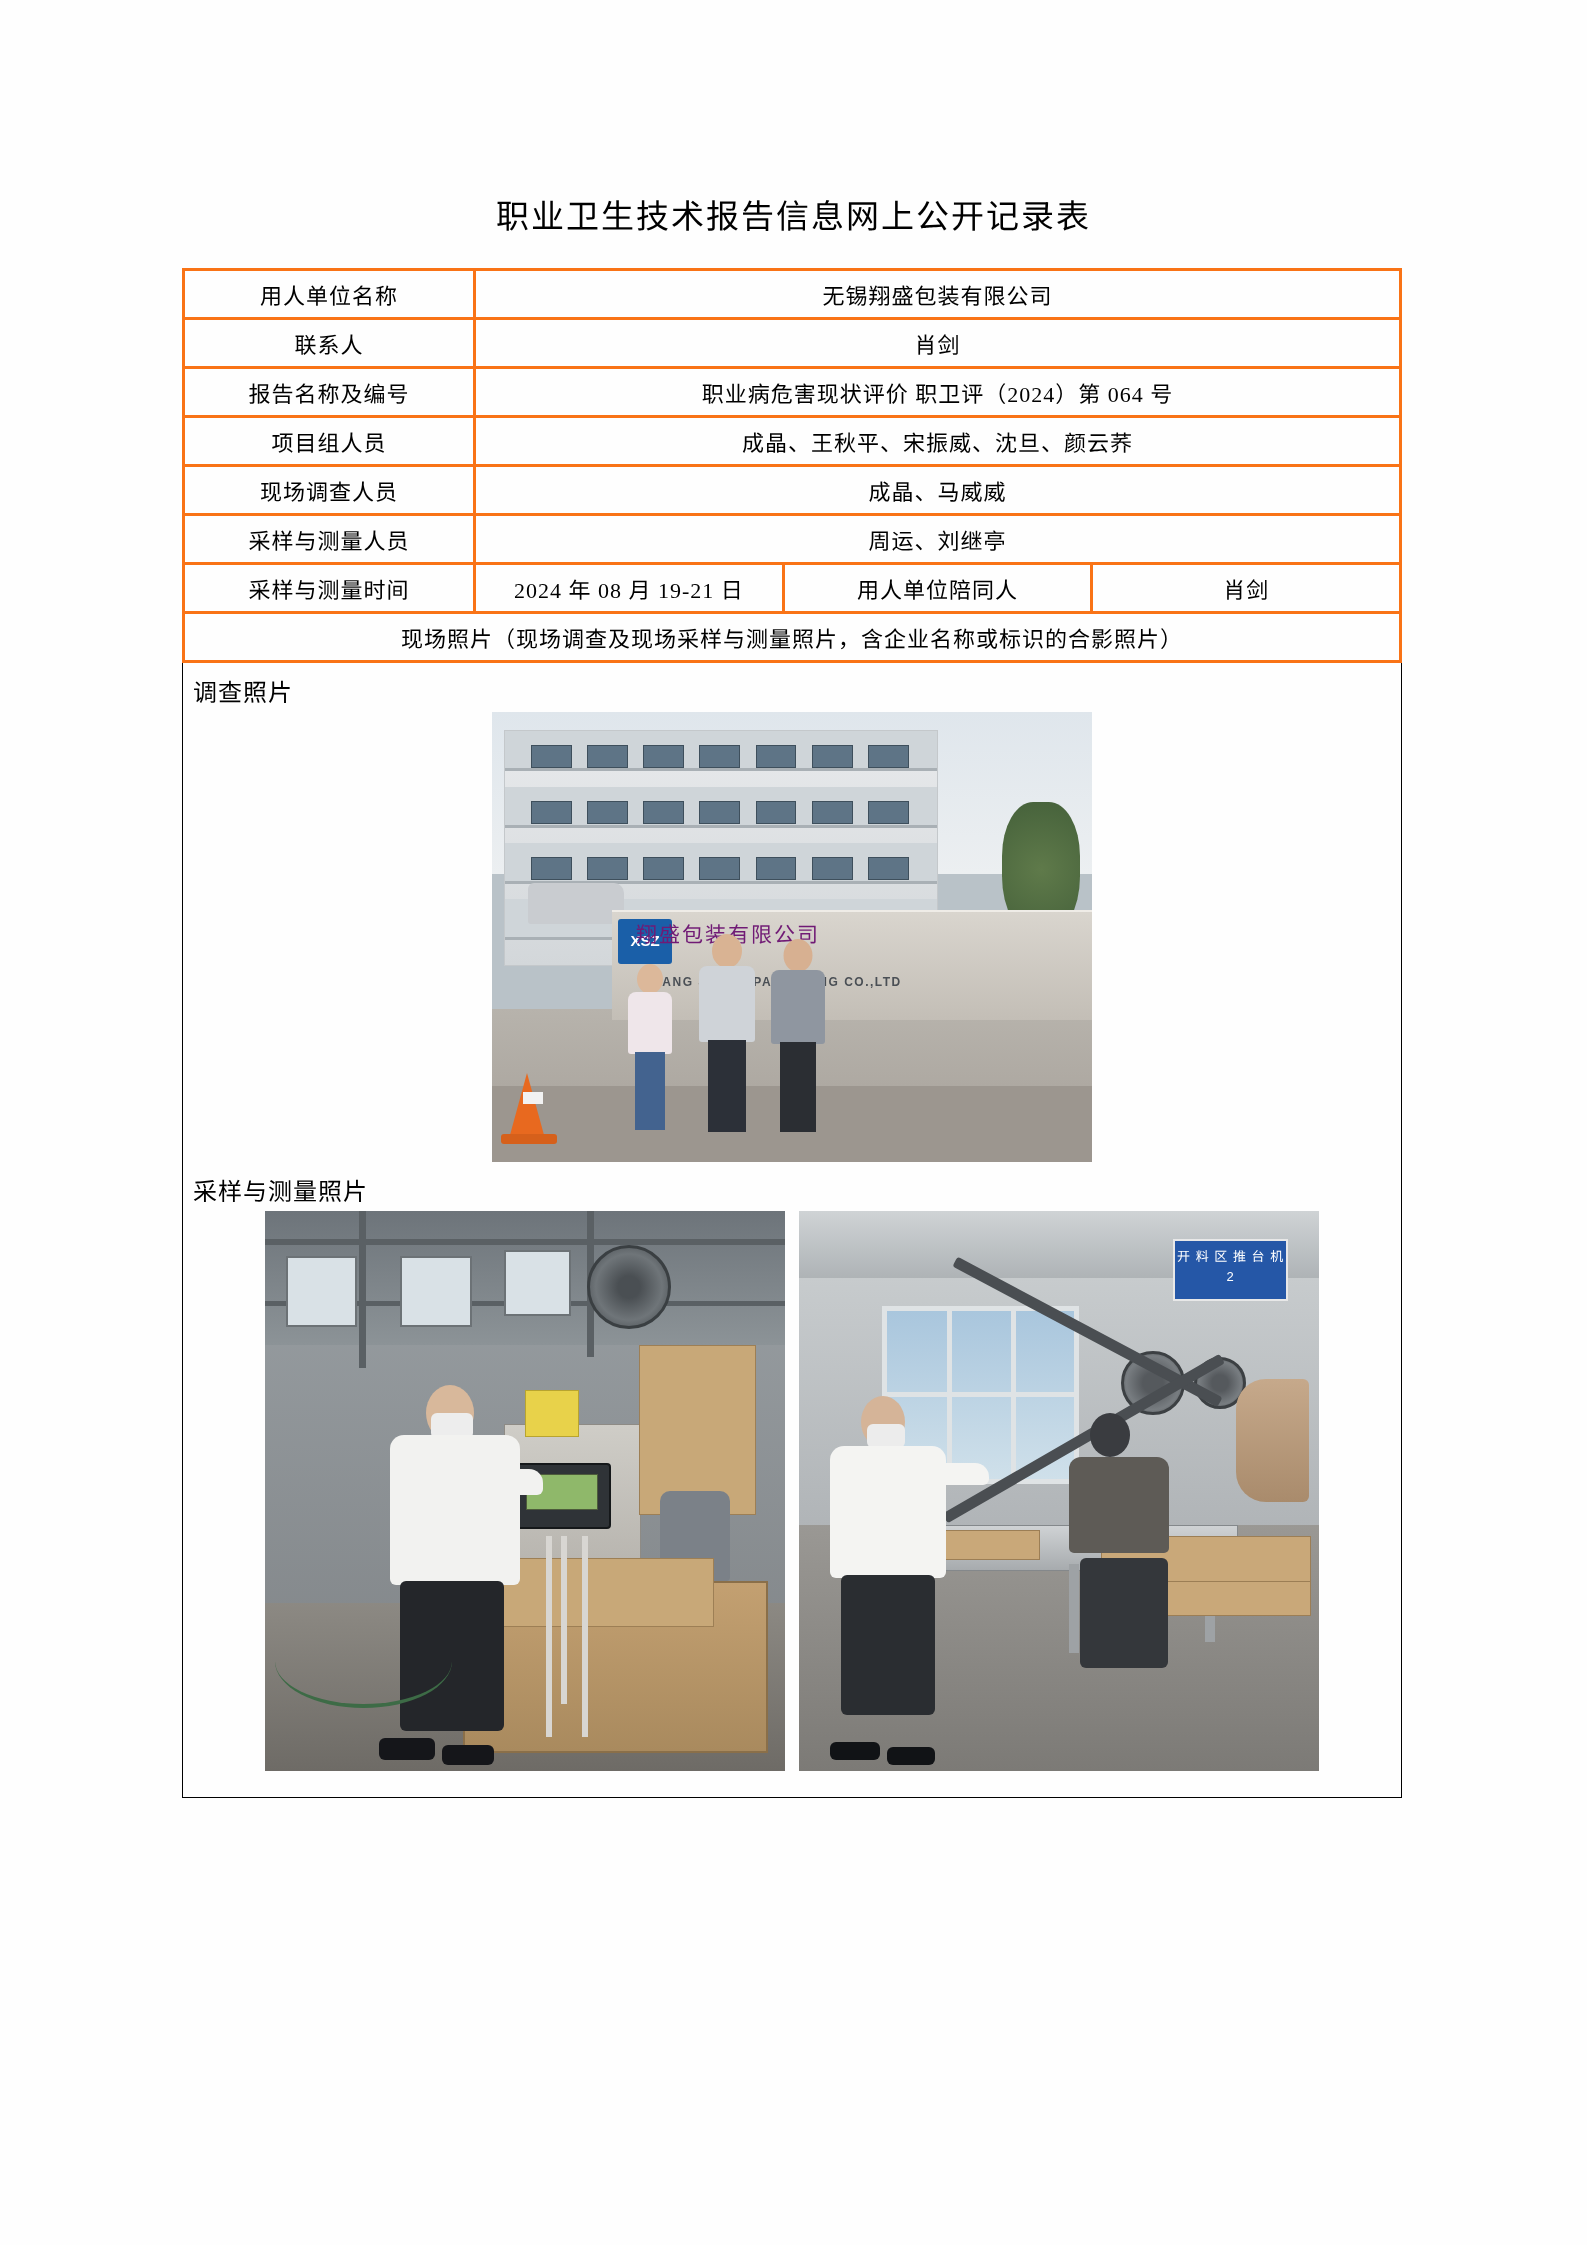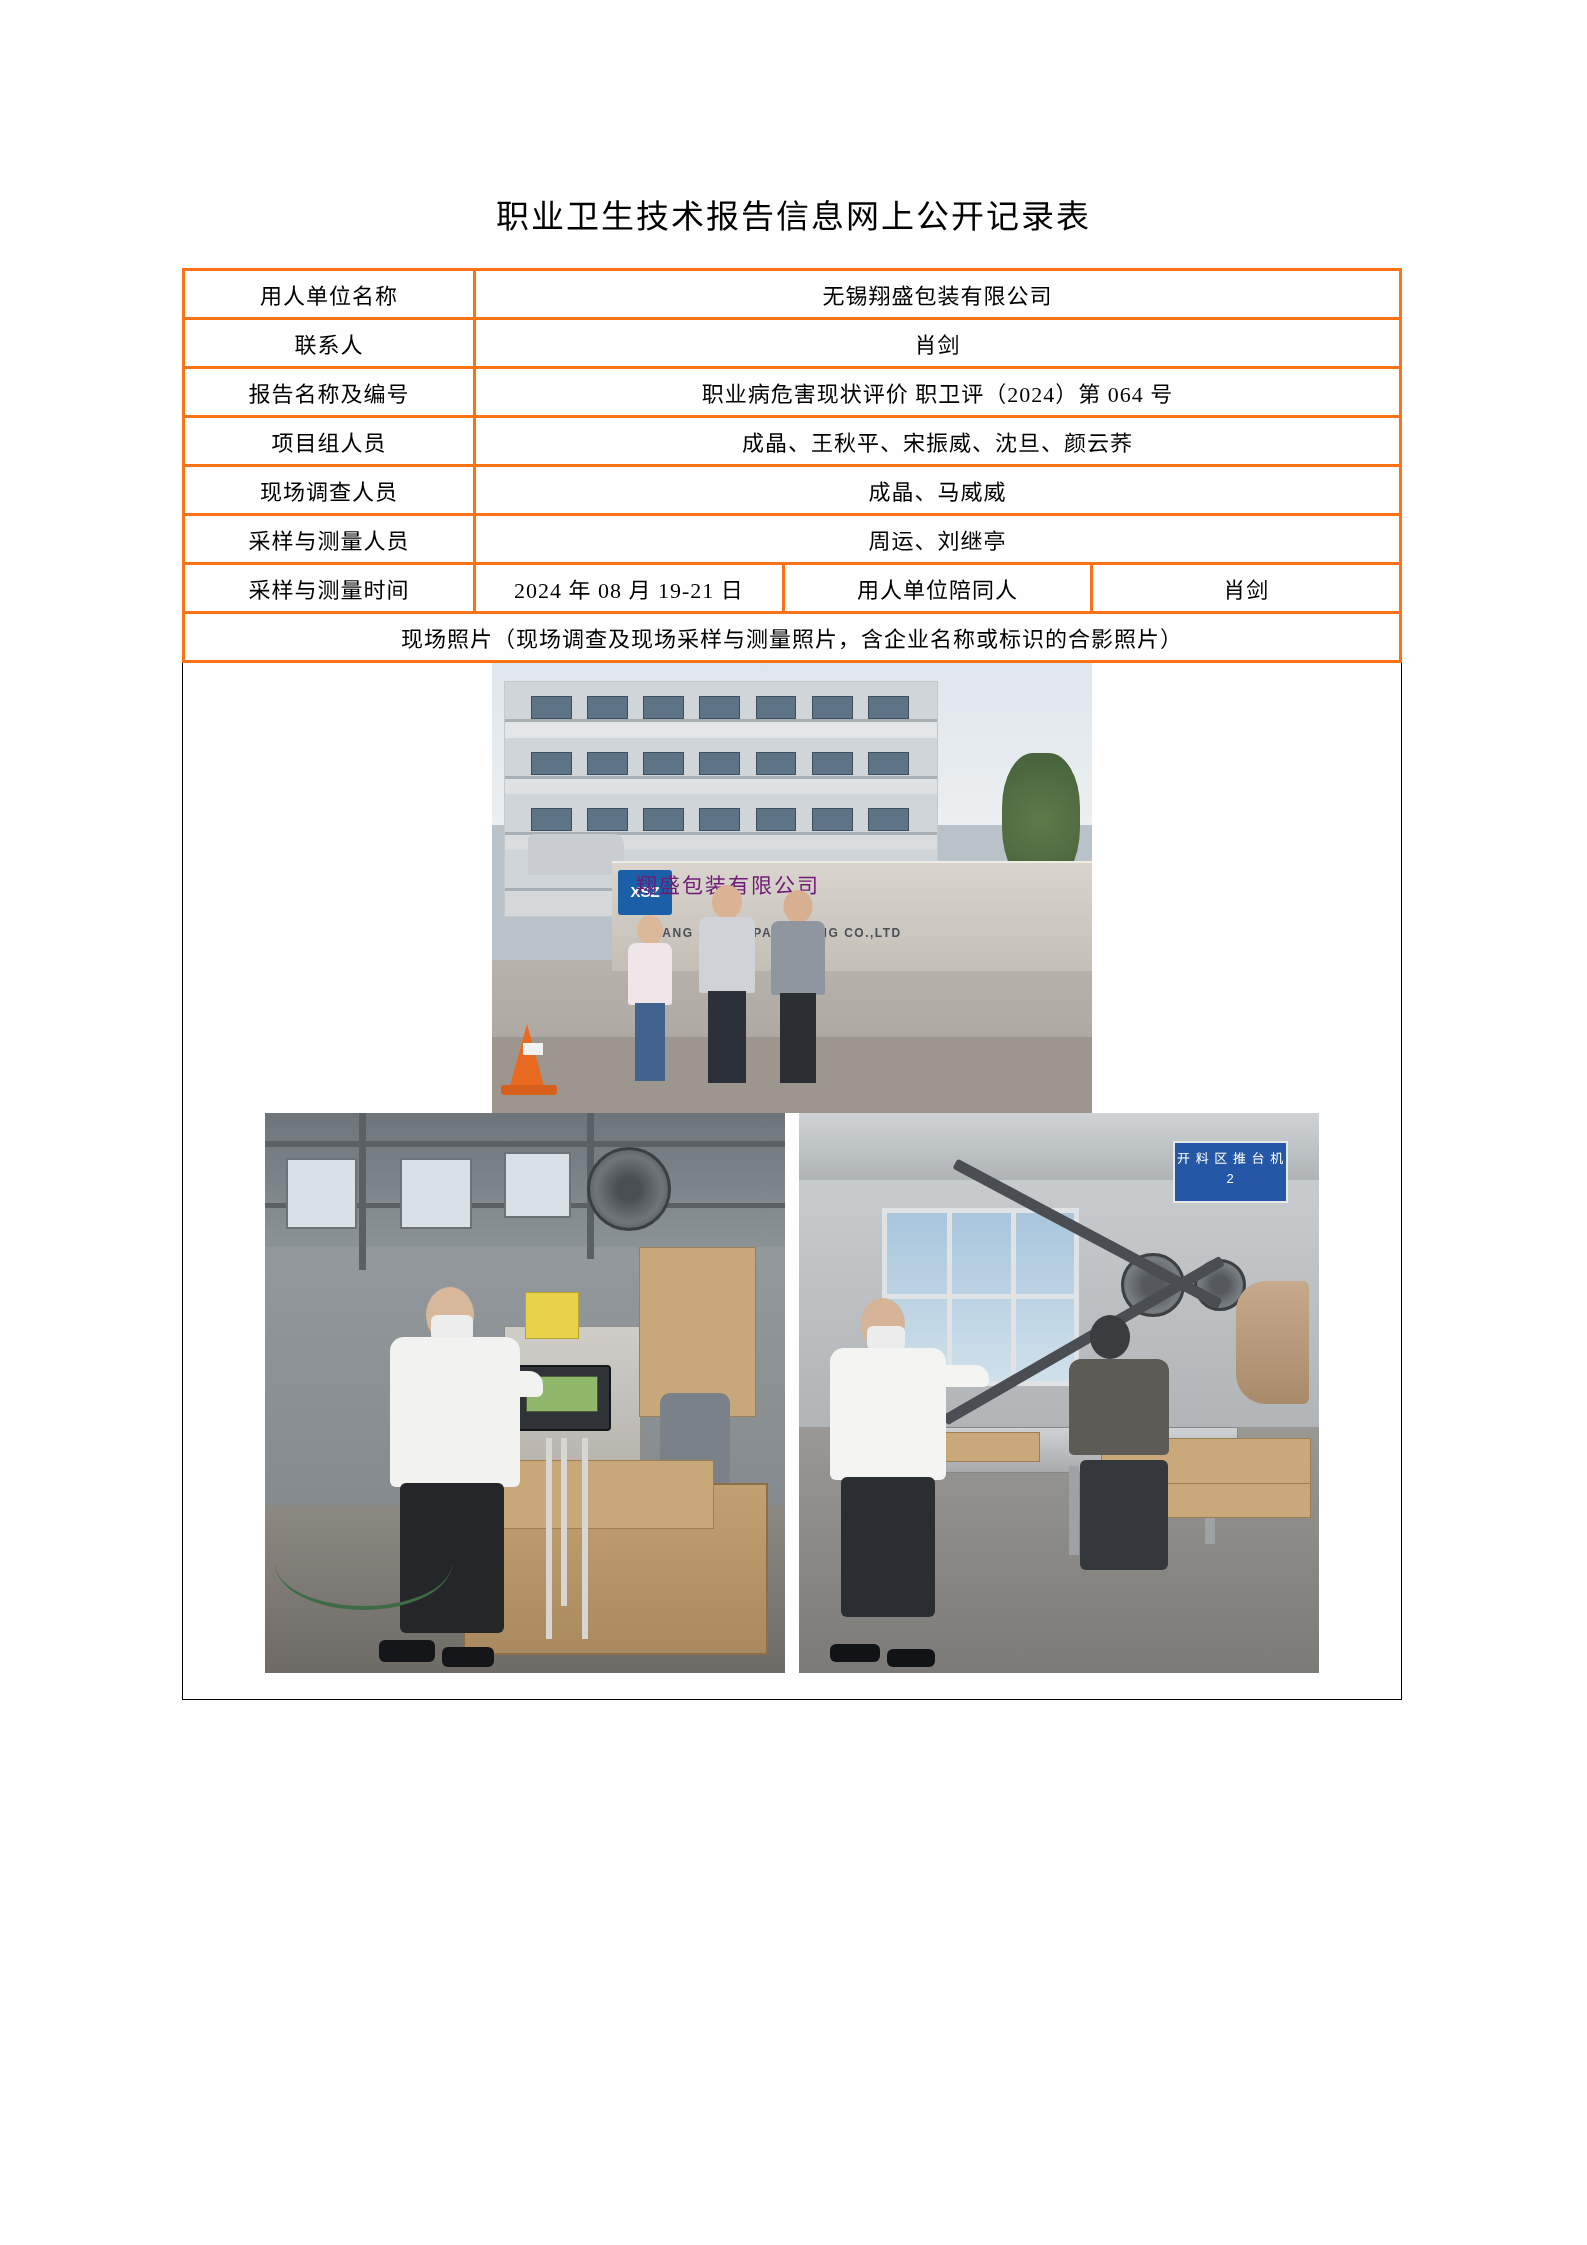--- a/index.html
+++ b/index.html
@@ -320,20 +320,21 @@
         <td class="tall">肖剑</td>
       </tr>
       <tr>
         <td class="photos-header" colspan="4">现场照片（现场调查及现场采样与测量照片，含企业名称或标识的合影照片）</td>
       </tr>
     </tbody>
       </table>
 
     <div class="photo-section">
 
+      <div class="section-label">调查照片</div>
 
       <div class="photo-row">
         <div class="survey-photo">
           <div class="p1-sky"></div>
           <div class="p1-building">
             <div class="p1-floor" style="top:0%"></div>
             <div class="p1-floor" style="top:24%"></div>
             <div class="p1-floor" style="top:48%"></div>
             <div class="p1-floor" style="top:72%"></div>
             <div class="p1-win" style="left:6%; top:6%; width:9%; height:9%"></div>
@@ -382,20 +383,21 @@
             <div class="p1-body" style="top:31px; width:54px; height:74px; background:#8f96a0;"></div>
             <div class="p1-legs" style="top:103px; width:36px; height:90px; background:#2b2e33;"></div>
           </div>
 
           <div class="p1-cone"></div>
           <div class="p1-cone-stripe"></div>
           <div class="p1-cone-base"></div>
         </div>
       </div>
 
+      <div class="section-label indent">采样与测量照片</div>
 
       <div class="meas-row">
 
         <div class="meas-photo">
           <div class="p2-bg"></div>
           <div class="p2-ceiling"></div>
           <div class="p2-beam" style="left:0; top:5%; width:100%; height:6px;"></div>
           <div class="p2-beam" style="left:0; top:16%; width:100%; height:5px;"></div>
           <div class="p2-beam" style="left:18%; top:0; width:7px; height:28%;"></div>
           <div class="p2-beam" style="left:62%; top:0; width:7px; height:26%;"></div>

